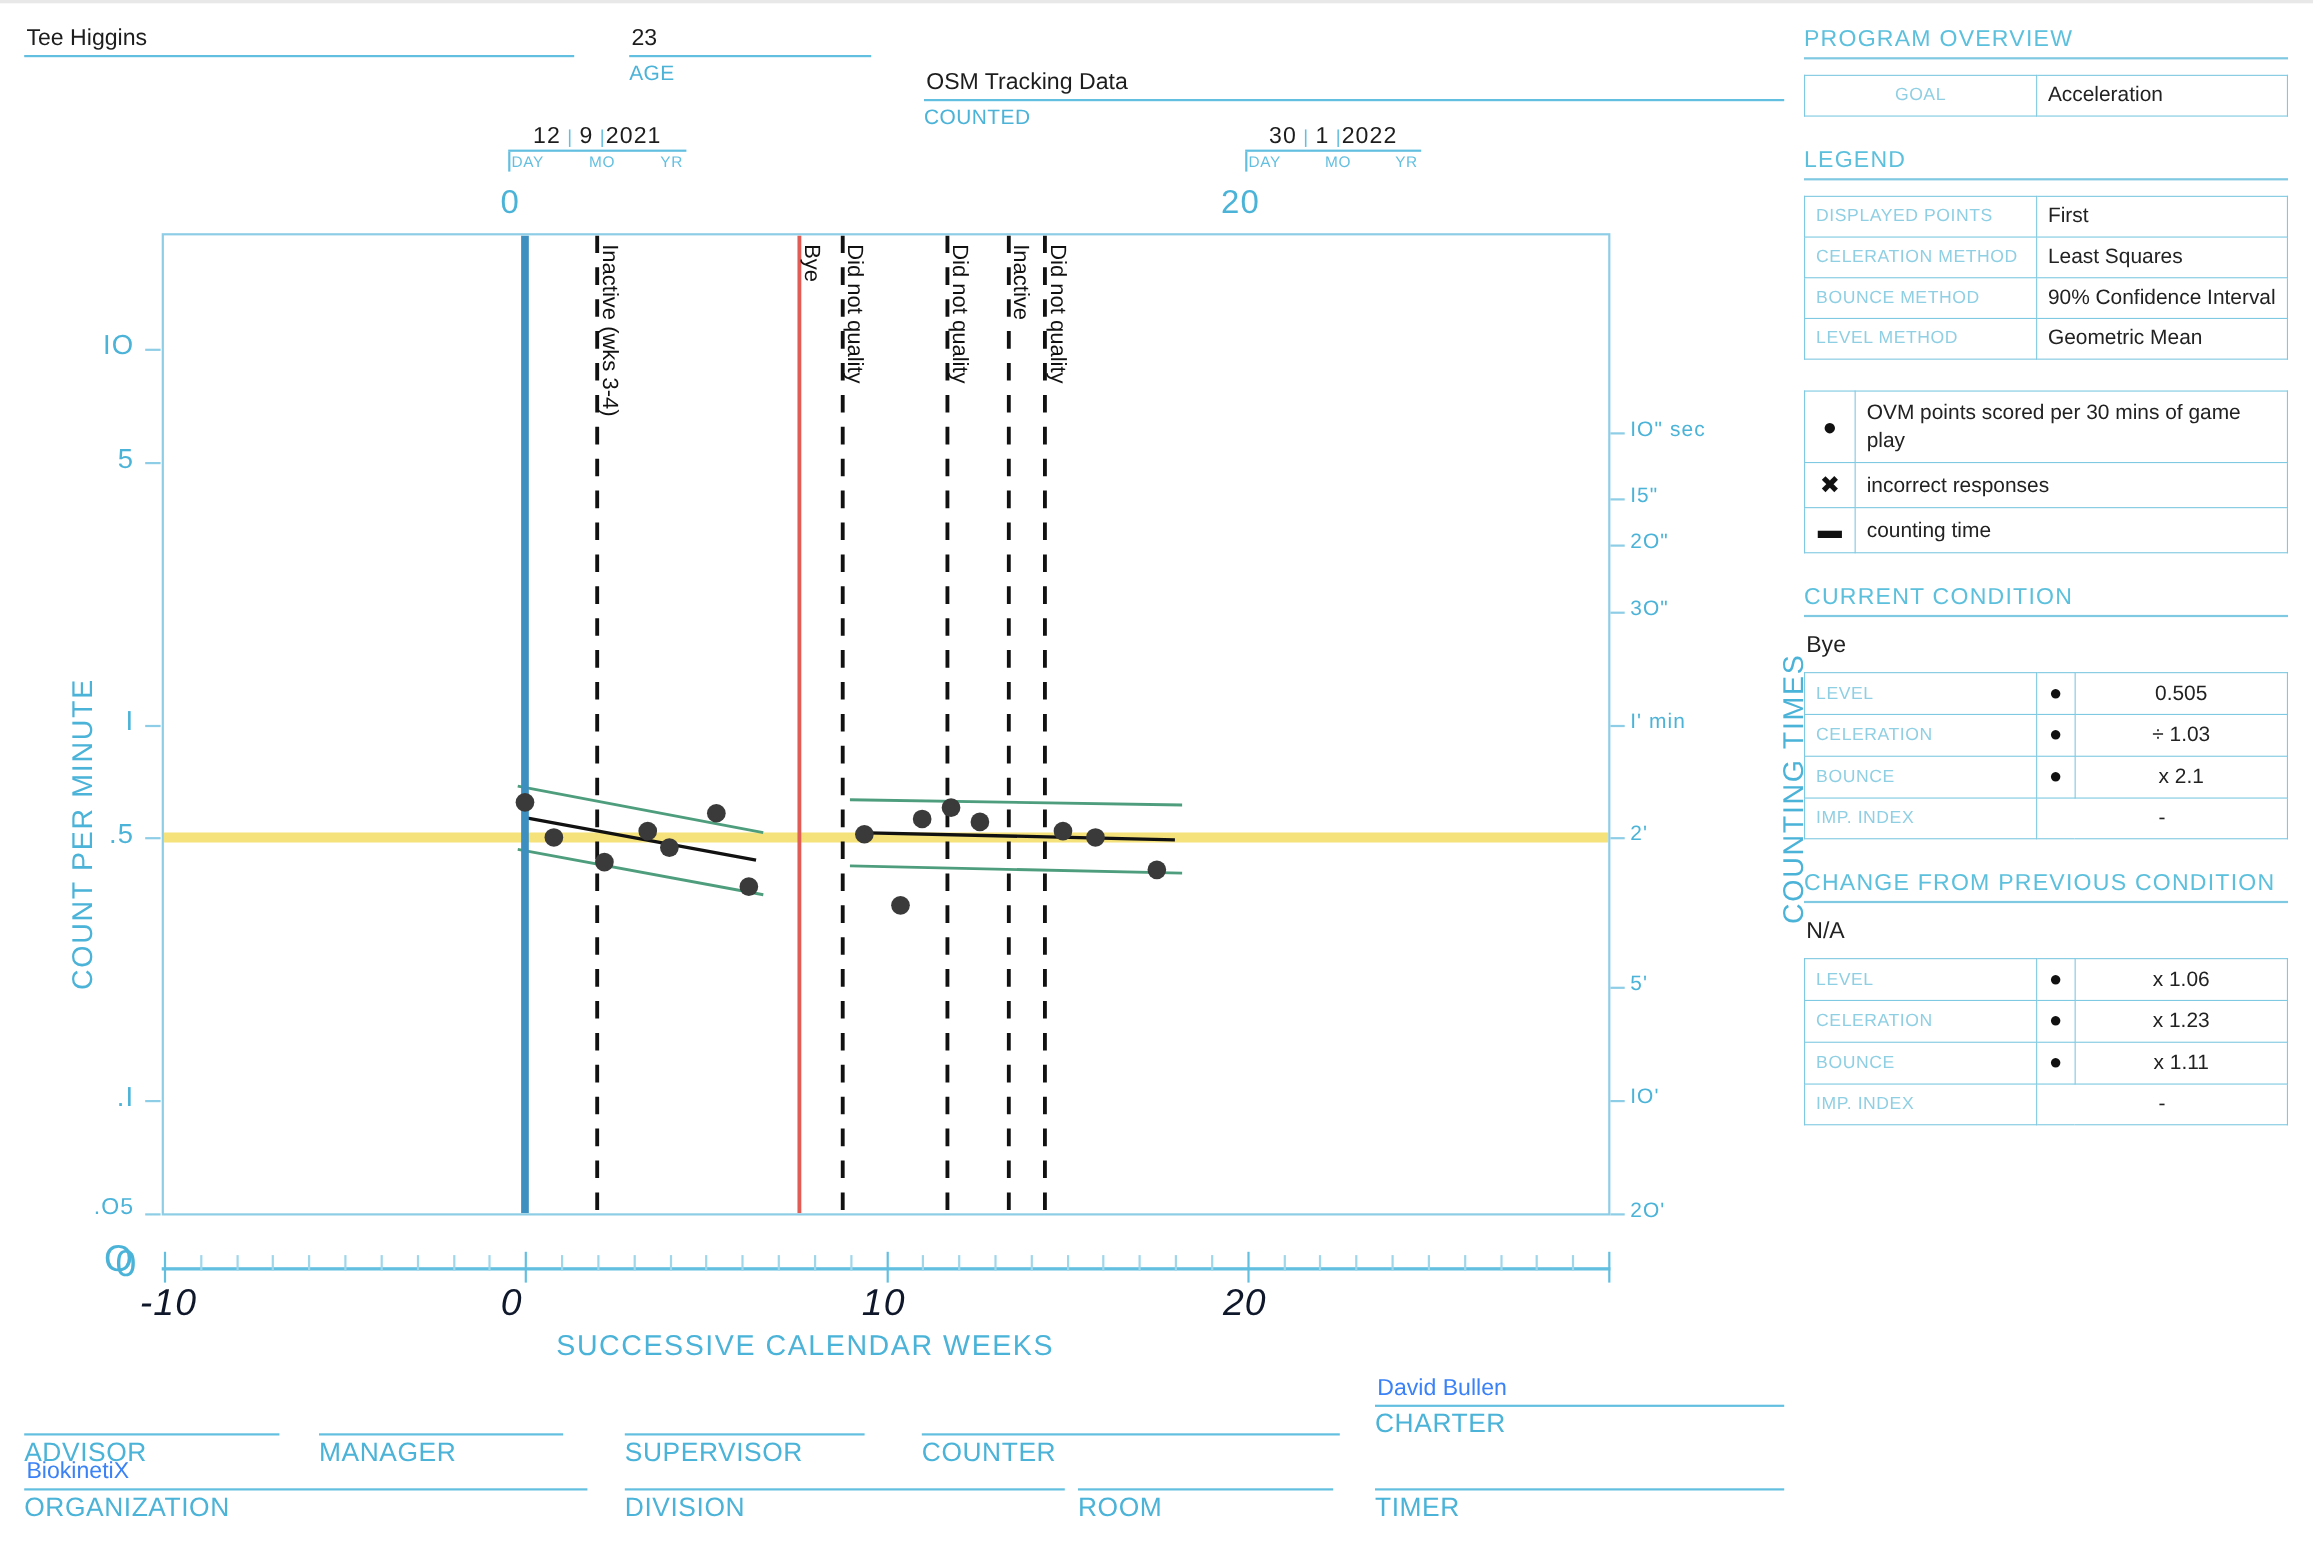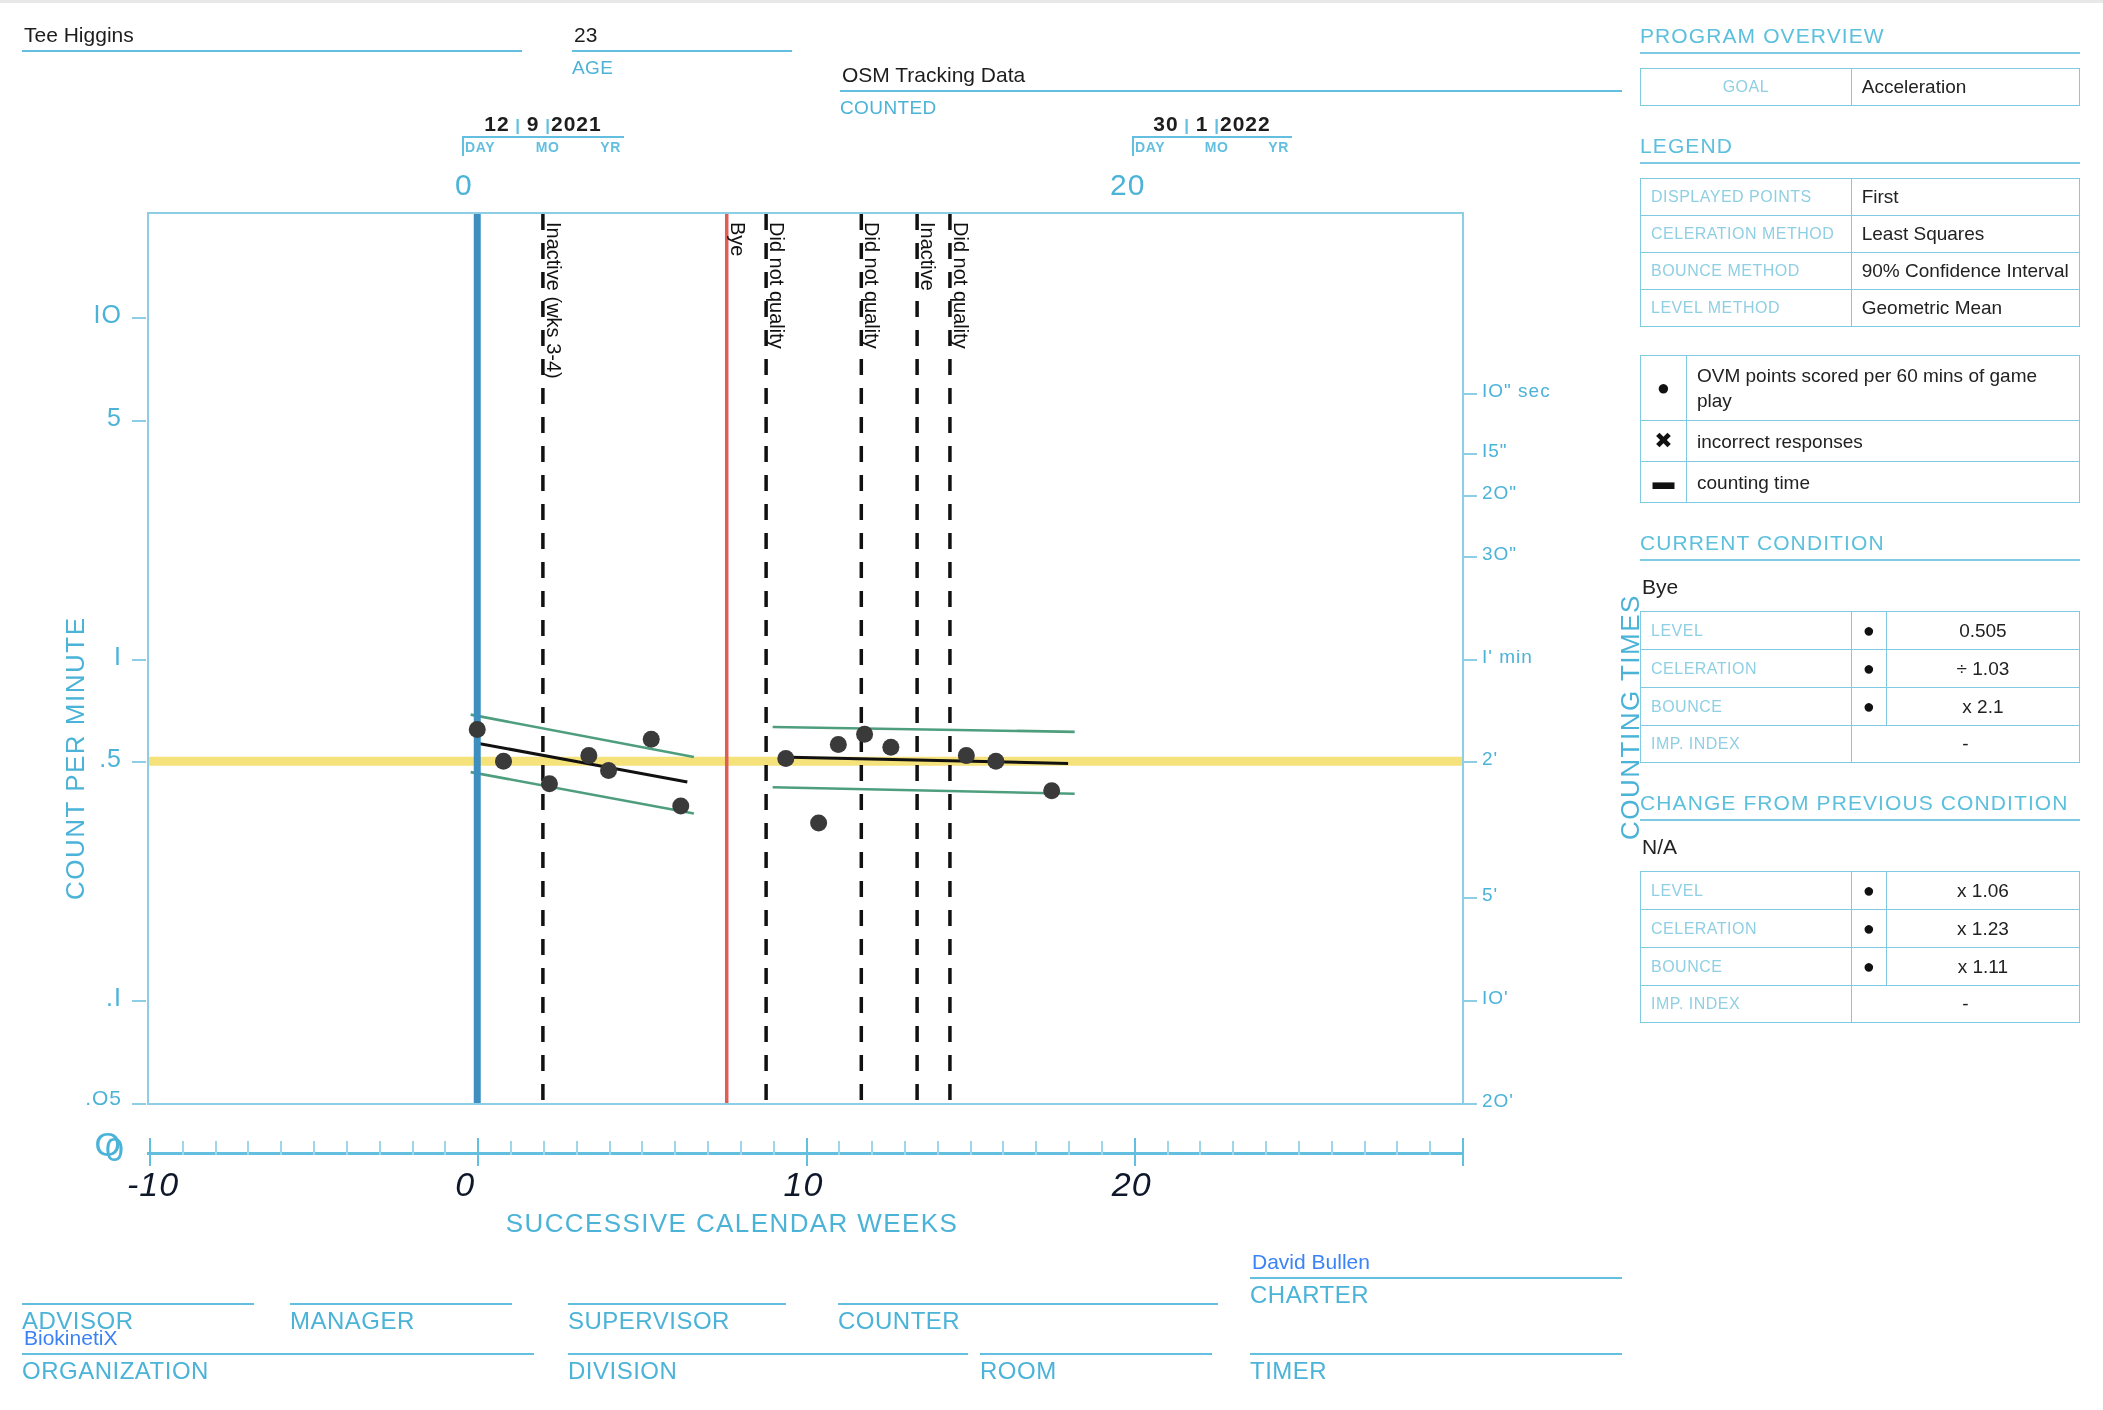--- a/index.html
+++ b/index.html
@@ -21,21 +21,21 @@
     font-size: 21px; color: #1d1d1d; line-height: 26px;
     white-space: nowrap; padding-left: 2px;
   }
   .field .rule { height: 2px; background: #63bfe0; margin-top: 2px; }
   .field .lbl {
     font-size: 19px; color: #4bb3d8; letter-spacing: .4px;
     line-height: 24px; padding-top: 4px; white-space: nowrap;
   }
 
   
-  .datebox { position:absolute; text-align:center;font-weight:bold; }
+  .datebox { position:absolute; text-align:center; }
   .datebox .nums { font-size:21px; color:#1d1d1d; letter-spacing:1px; white-space:nowrap; }
   .datebox .nums span.sep { color:#63bfe0; font-size:17px; }
   .datebox .drule { height:2px; background:#63bfe0; }
   .datebox .subs {
     display:flex; font-size:14px; color:#63bfe0; letter-spacing:.6px;
     justify-content:space-between; padding:1px 3px 0 3px;
   }
   .datebox .tick-v { position:absolute; width:2px; background:#63bfe0; }
   .weeknum {
     position:absolute; font-size:30px; color:#4bb3d8; letter-spacing:1px;
@@ -378,21 +378,21 @@
             <td class="k">LEVEL METHOD</td>
             <td class="v">Geometric Mean</td>
           </tr>
         </tbody>
       </table>
 
       <table class="tbl legend-tbl" style="margin-top:28px;">
         <tbody>
           <tr>
             <td class="glyph">●</td>
-            <td class="desc">OVM points scored per 60 mins of game play</td>
+            <td class="desc">OVM points scored per 30 mins of game play</td>
           </tr>
           <tr>
             <td class="glyph">✖</td>
             <td class="desc">incorrect responses</td>
           </tr>
           <tr>
             <td class="glyph">▬</td>
             <td class="desc">counting time</td>
           </tr>
         </tbody>

